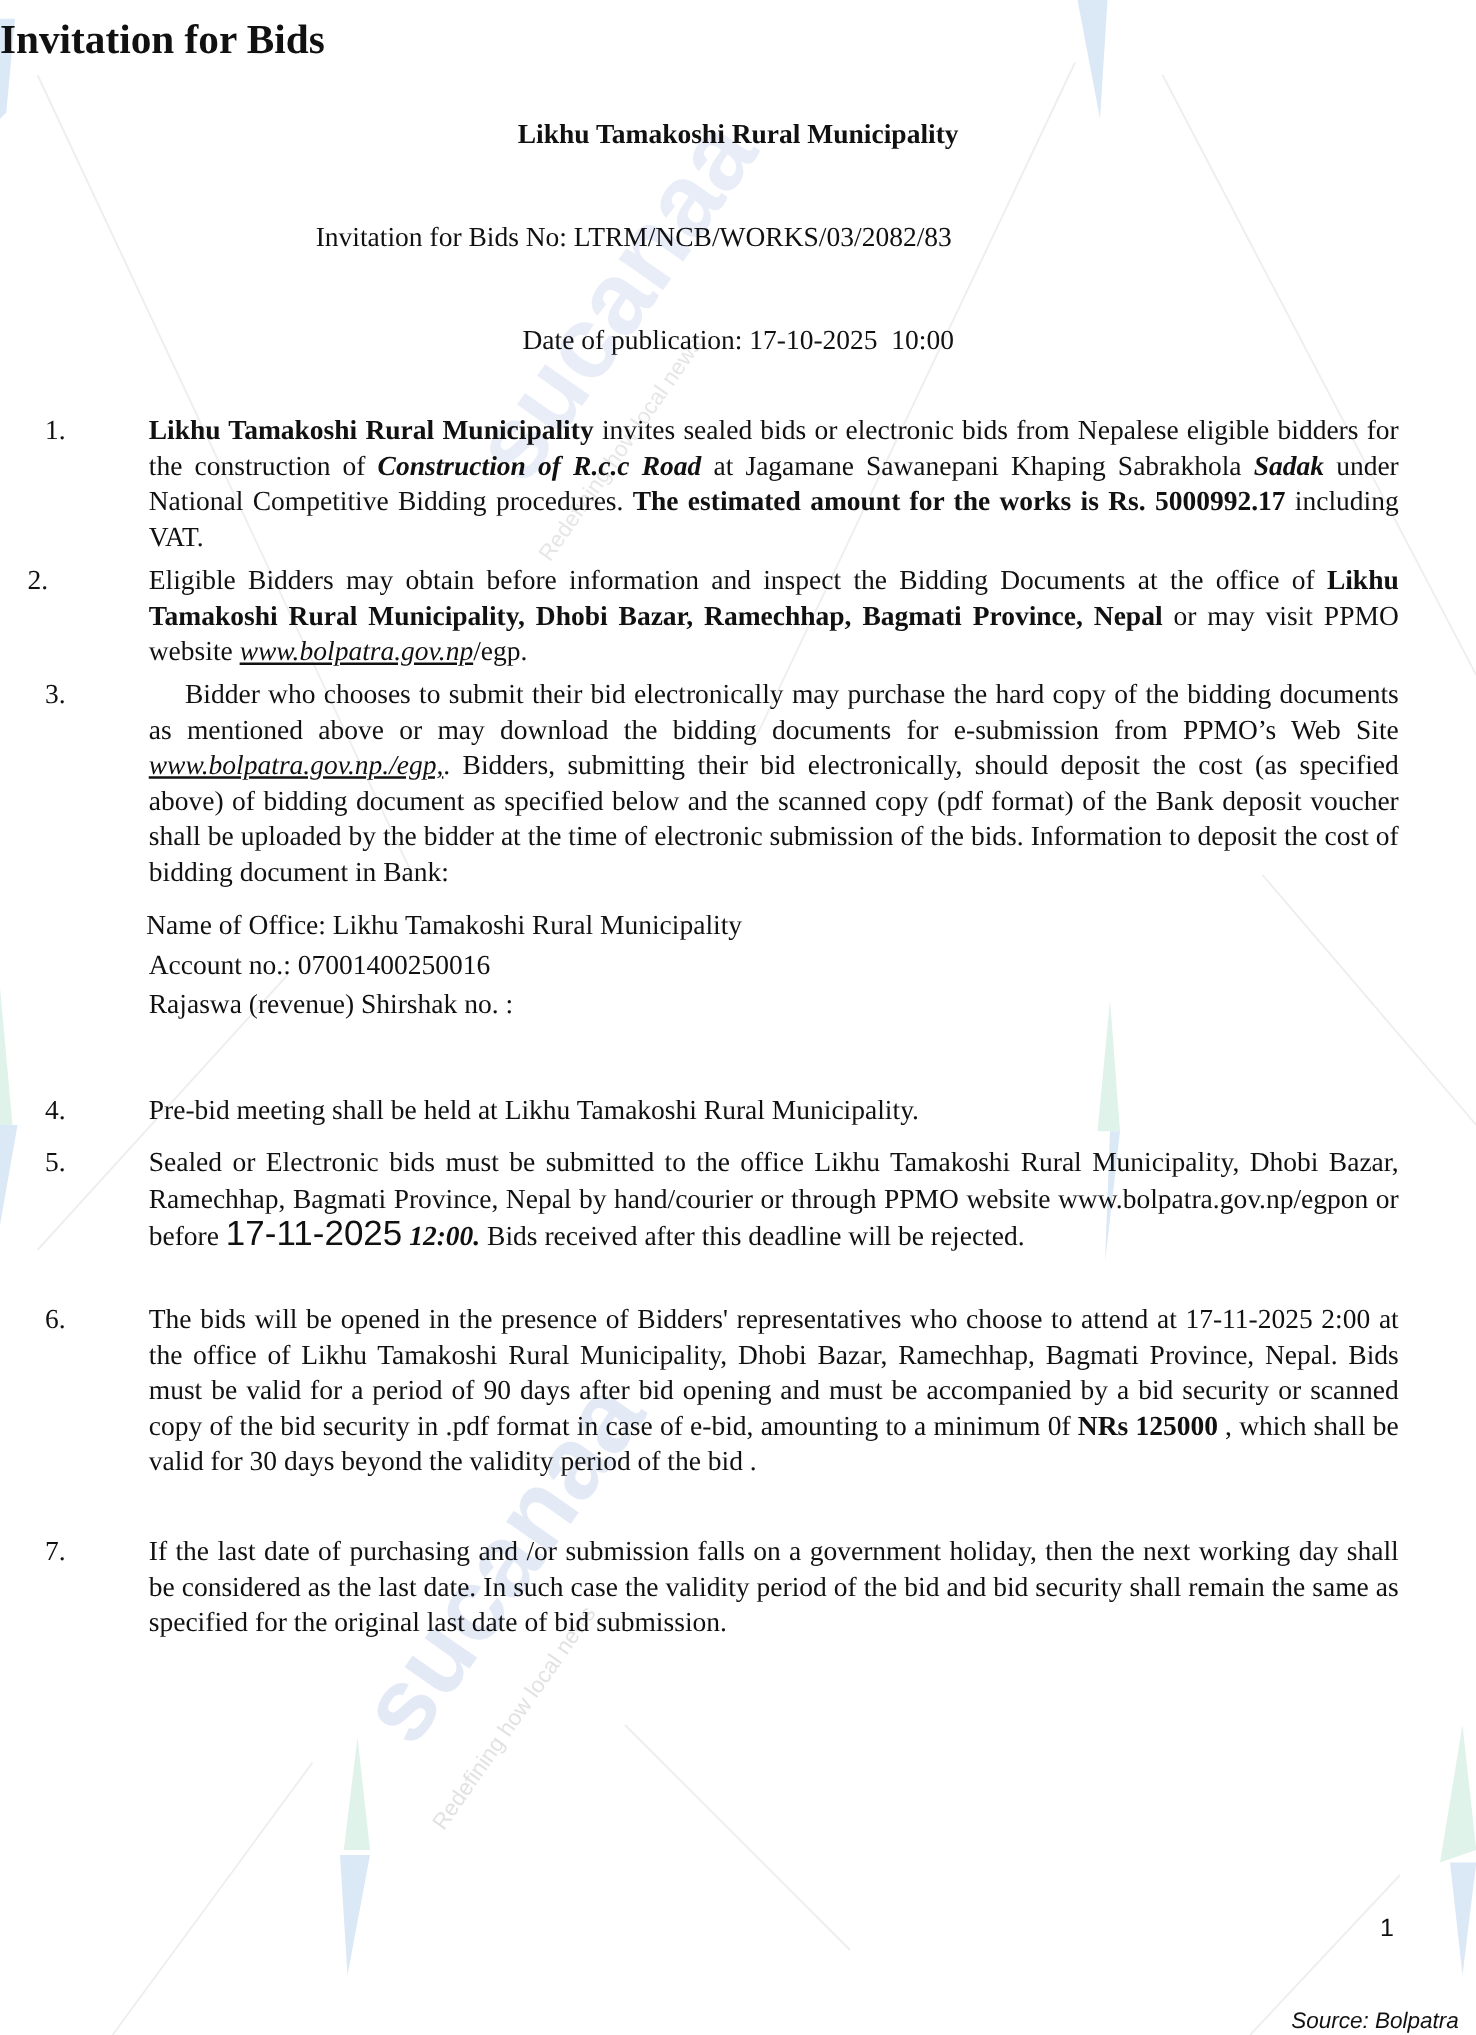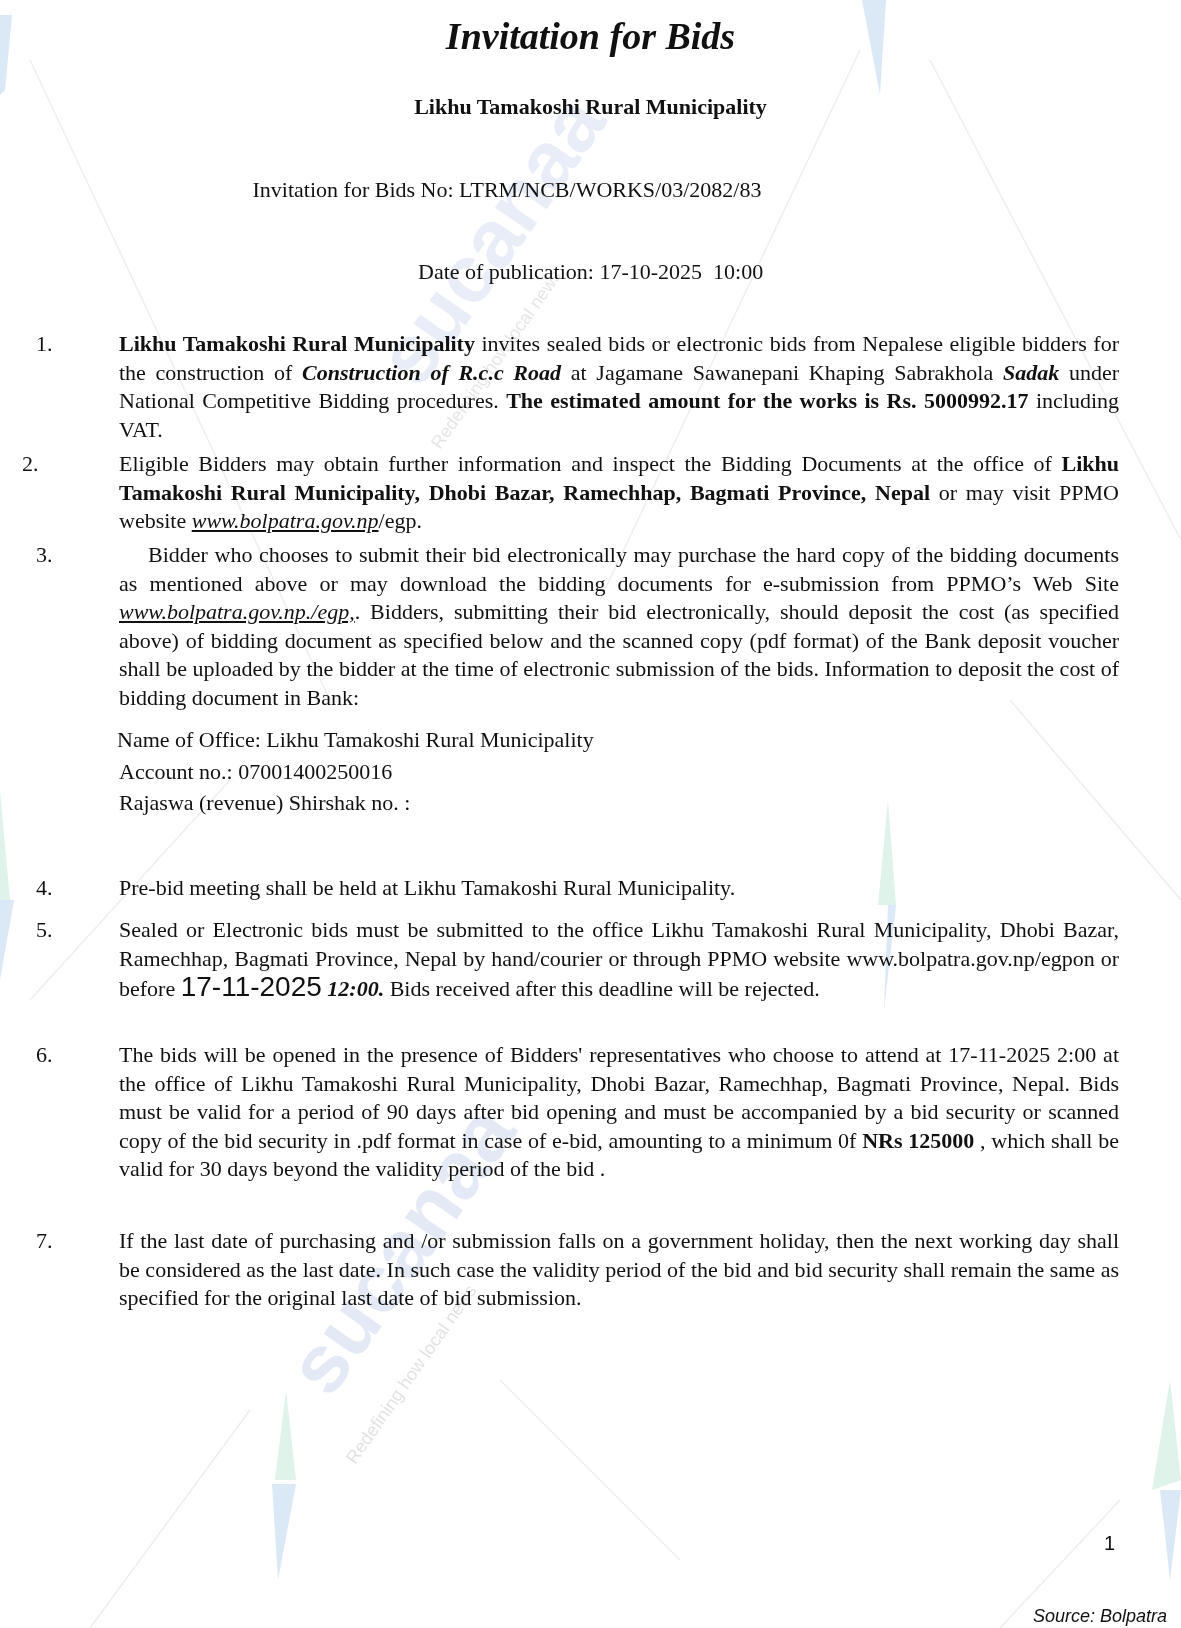--- a/index.html
+++ b/index.html
@@ -5,22 +5,22 @@
     html, body { margin: 0; padding: 0; background: #ffffff; }
     body {
       width: 1181px; height: 1628px; position: relative; overflow: hidden;
       font-family: "Liberation Serif", "DejaVu Serif", serif;
       color: #111111;
     }
     .wm-layer { position: absolute; inset: 0; pointer-events: none; z-index: 0; }
     .content { position: absolute; inset: 0; z-index: 1; }
 
     .title {
-      position: absolute; left: 0; width: 1181px; top: 14px; text-align: center;
-      font-size: 38px; font-weight: bold; letter-spacing: 0px; font-style: italic;
+      position: absolute; left: 0; width: 1181px; top: 14px; text-align: left;
+      font-size: 33px; font-weight: bold; letter-spacing: 0px;
     }
     .org {
       position: absolute; left: 0; width: 1181px; top: 94px; text-align: center;
       font-size: 22px; font-weight: bold;
     }
     .ifb-no {
       position: absolute; left: 0; width: 1014px; top: 177px; text-align: center;
       font-size: 22px;
     }
     .pub-date {
@@ -96,21 +96,21 @@
   <div class="item" style="top:330px;">
     <span class="item-num" style="left:36px;">1.</span>
     <div class="item-body">
       <b>Likhu Tamakoshi Rural Municipality</b><span> invites sealed bids or electronic bids from Nepalese eligible bidders for the construction of </span><b><i>Construction of R.c.c Road</i></b><span> at Jagamane Sawanepani Khaping Sabrakhola </span><b><i>Sadak</i></b><span> under National Competitive Bidding procedures. </span><b>The estimated amount for the works is Rs. 5000992.17</b><span> including VAT.</span>
     </div>
   </div>
 
   <div class="item" style="top:450px;">
     <span class="item-num" style="left:22px;">2.</span>
     <div class="item-body">
-      <span>Eligible Bidders may obtain further information and inspect the Bidding Documents at the office of </span><b>Likhu Tamakoshi Rural Municipality, Dhobi Bazar,  Ramechhap,  Bagmati Province, Nepal</b><span> or may visit PPMO website </span><span class="u">www.bolpatra.gov.np</span><span>/egp.</span>
+      <span>Eligible Bidders may obtain before information and inspect the Bidding Documents at the office of </span><b>Likhu Tamakoshi Rural Municipality, Dhobi Bazar,  Ramechhap,  Bagmati Province, Nepal</b><span> or may visit PPMO website </span><span class="u">www.bolpatra.gov.np</span><span>/egp.</span>
     </div>
   </div>
 
   <div class="item" style="top:541px;">
     <span class="item-num" style="left:36px;">3.</span>
     <div class="item-body">
       <span style="padding-left:29px;">Bidder who chooses to submit their bid electronically may purchase the hard copy of the bidding documents as mentioned above or may download the bidding documents for e-submission from PPMO’s Web Site </span><span class="u">www.bolpatra.gov.np./egp,</span><span>. Bidders, submitting their bid electronically, should deposit the cost (as specified above) of bidding document as specified below and the scanned copy (pdf format) of the Bank deposit voucher shall be uploaded by the bidder at the time of electronic submission of the bids. Information to deposit the cost of bidding document in Bank:</span>
       <span class="bank-line" style="margin-left:-2px;margin-top:12px;">Name of Office: Likhu Tamakoshi  Rural Municipality</span>
       <span class="bank-line">Account no.: 07001400250016</span>
       <span class="bank-line">Rajaswa (revenue) Shirshak no. :</span>

